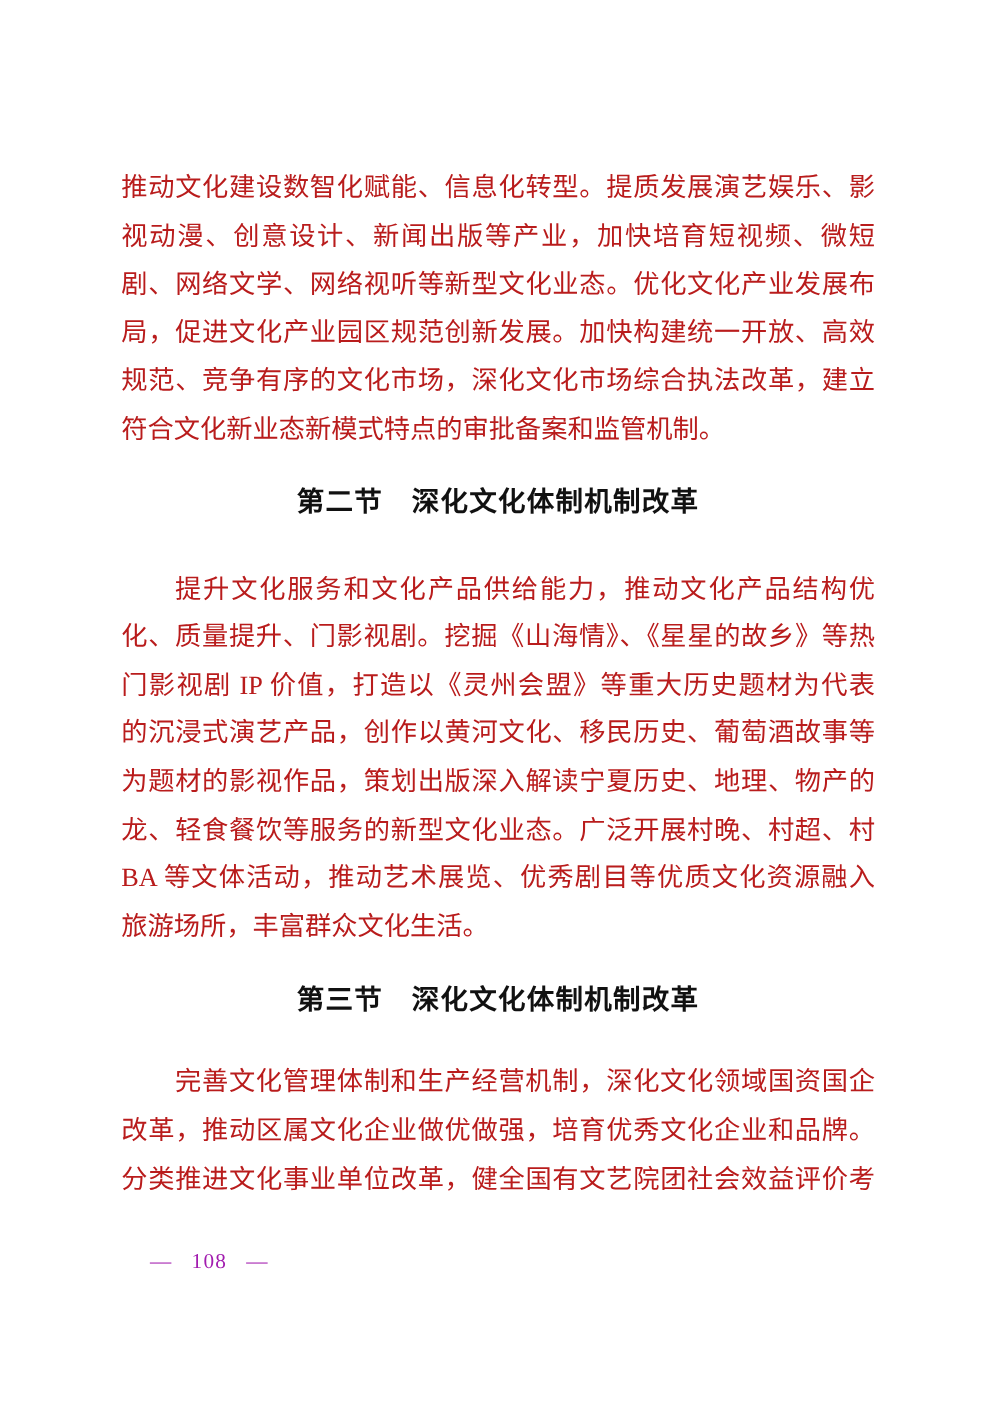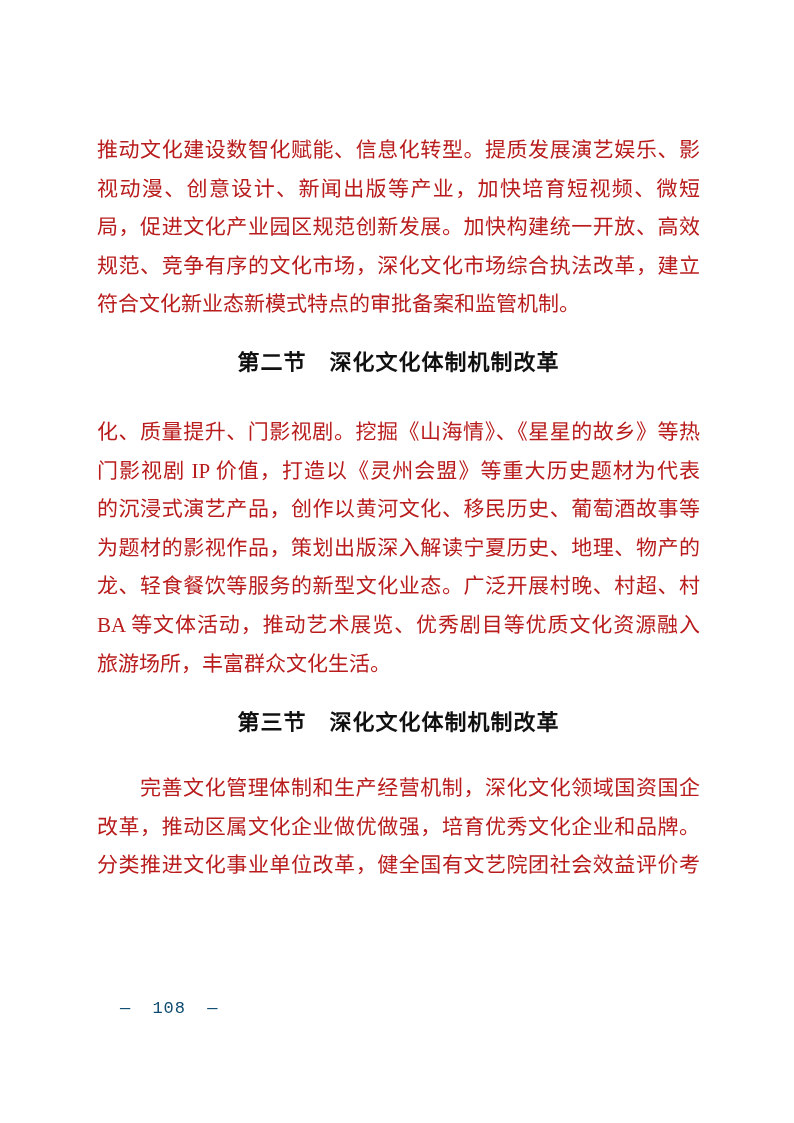--- a/index.html
+++ b/index.html
@@ -55,45 +55,47 @@
     margin: 0;
   }
   .heading-2 { margin-top: 24px; }
   .heading-3 { margin-top: 25px; }
   .para-2 { margin-top: 35px; }
   .para-3 { margin-top: 31px; }
   .footer {
     position: absolute;
     left: 120px;
     top: 997px;
-    font-family: Liberation Mono, monospace;
+    font-family: Liberation Serif, serif;
     font-size: 17px;
     line-height: 24px;
-    color: #0c4a6e;
+    color: #a21caf;
     word-spacing: 10px;
     letter-spacing: 1px;
   }
 </style>
 </head>
 <body>
 
 <div class="page">
   <div class="content">
 
     <div class="para para-1">
       <div class="line">推动文化建设数智化赋能、信息化转型。提质发展演艺娱乐、影</div>
       <div class="line">视动漫、创意设计、新闻出版等产业，加快培育短视频、微短</div>
+      <div class="line">剧、网络文学、网络视听等新型文化业态。优化文化产业发展布</div>
       <div class="line">局，促进文化产业园区规范创新发展。加快构建统一开放、高效</div>
       <div class="line">规范、竞争有序的文化市场，深化文化市场综合执法改革，建立</div>
       <div class="line noj">符合文化新业态新模式特点的审批备案和监管机制。</div>
     </div>
 
     <h2 class="heading heading-2">第二节　深化文化体制机制改革</h2>
 
     <div class="para para-2">
+      <div class="line indent">提升文化服务和文化产品供给能力，推动文化产品结构优</div>
       <div class="line">化、质量提升、门影视剧。挖掘《山海情》、《星星的故乡》等热</div>
       <div class="line">门影视剧 IP 价值，打造以《灵州会盟》等重大历史题材为代表</div>
       <div class="line">的沉浸式演艺产品，创作以黄河文化、移民历史、葡萄酒故事等</div>
       <div class="line">为题材的影视作品，策划出版深入解读宁夏历史、地理、物产的</div>
       <div class="line">龙、轻食餐饮等服务的新型文化业态。广泛开展村晚、村超、村</div>
       <div class="line">BA 等文体活动，推动艺术展览、优秀剧目等优质文化资源融入</div>
       <div class="line noj">旅游场所，丰富群众文化生活。</div>
     </div>
 
     <h2 class="heading heading-3">第三节　深化文化体制机制改革</h2>

